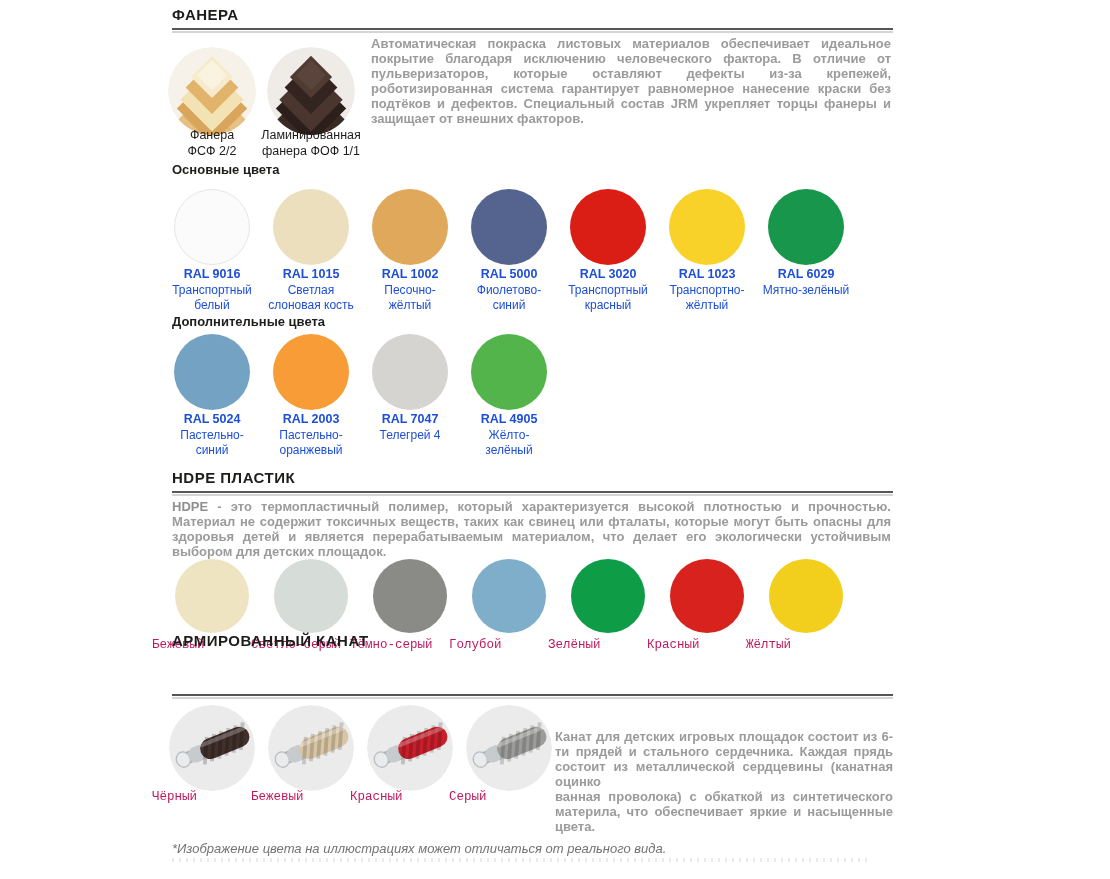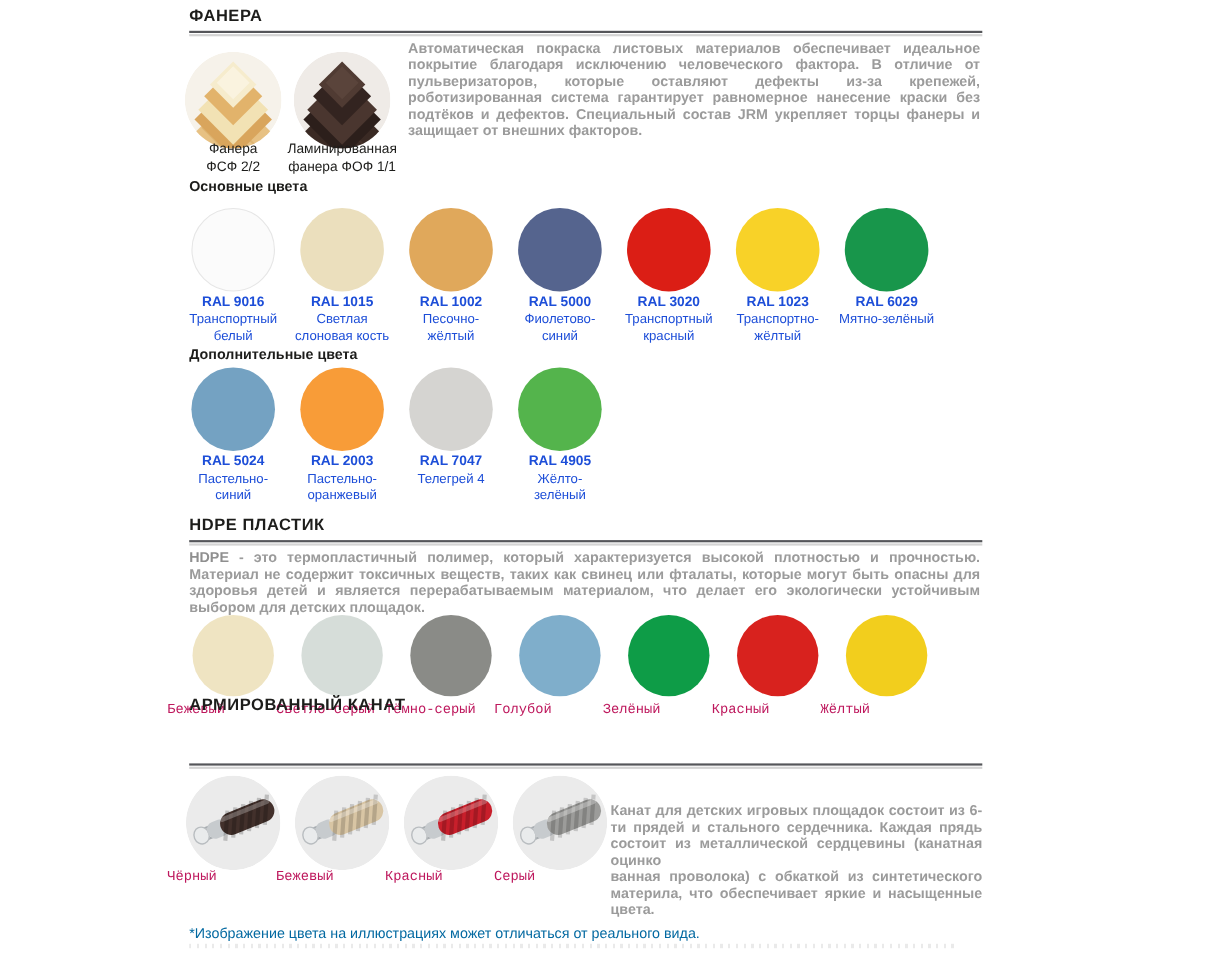--- a/index.html
+++ b/index.html
@@ -11,21 +11,21 @@
   .para b{color:#8f8f8f;}
   .subtitle{position:absolute;font-size:13px;font-weight:bold;color:#1d1d1b;}
   .circle{position:absolute;border-radius:50%;}
   .sw-label{position:absolute;width:120px;text-align:center;font-size:12px;line-height:15px;color:#1d4ed8;}
   .sw-code{font-weight:bold;font-size:12.5px;margin-bottom:1px;}
   .sw-name{white-space:pre-line;}
   .thumb-label{position:absolute;width:122px;text-align:center;font-size:12.5px;line-height:16px;
                color:#1d1d1b;white-space:pre-line;}
   .mat-label{position:absolute;width:120px;font-size:12.5px;color:#be185d;font-family:Liberation Mono, monospace;}
   .thumb-svg{position:absolute;display:block;}
-  .footer-note{position:absolute;font-size:13px;color:#0369a1;}
+  .footer-note{position:absolute;font-size:13px;color:#737373;font-style:italic;}
   .ghost-line{position:absolute;height:4px;opacity:.75;
               background:repeating-linear-gradient(90deg,#e3e3e3 0 2px,transparent 2px 7px);}
 </style>
 </head>
 <body>
 
 <div id="page">
 
   <div class="section-title" style="left:172px;top:6px;">ФАНЕРА</div>
   <div class="divider" style="left:172px;top:28px;width:721px;"></div>

